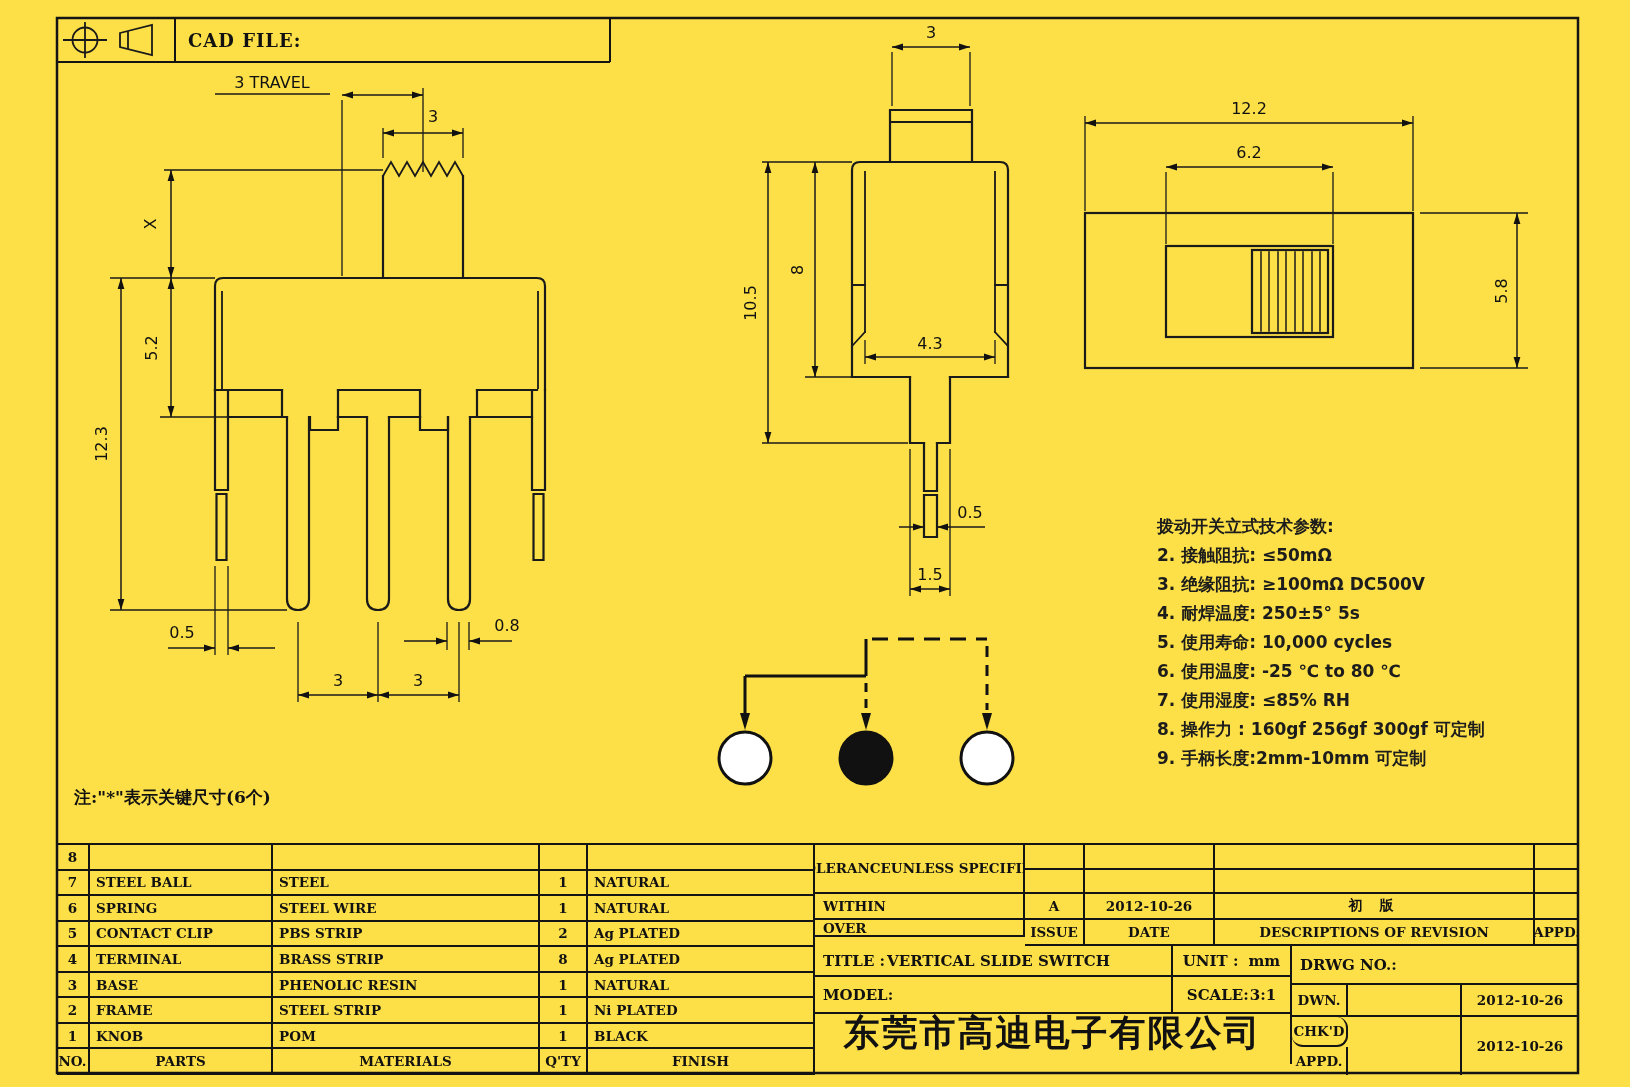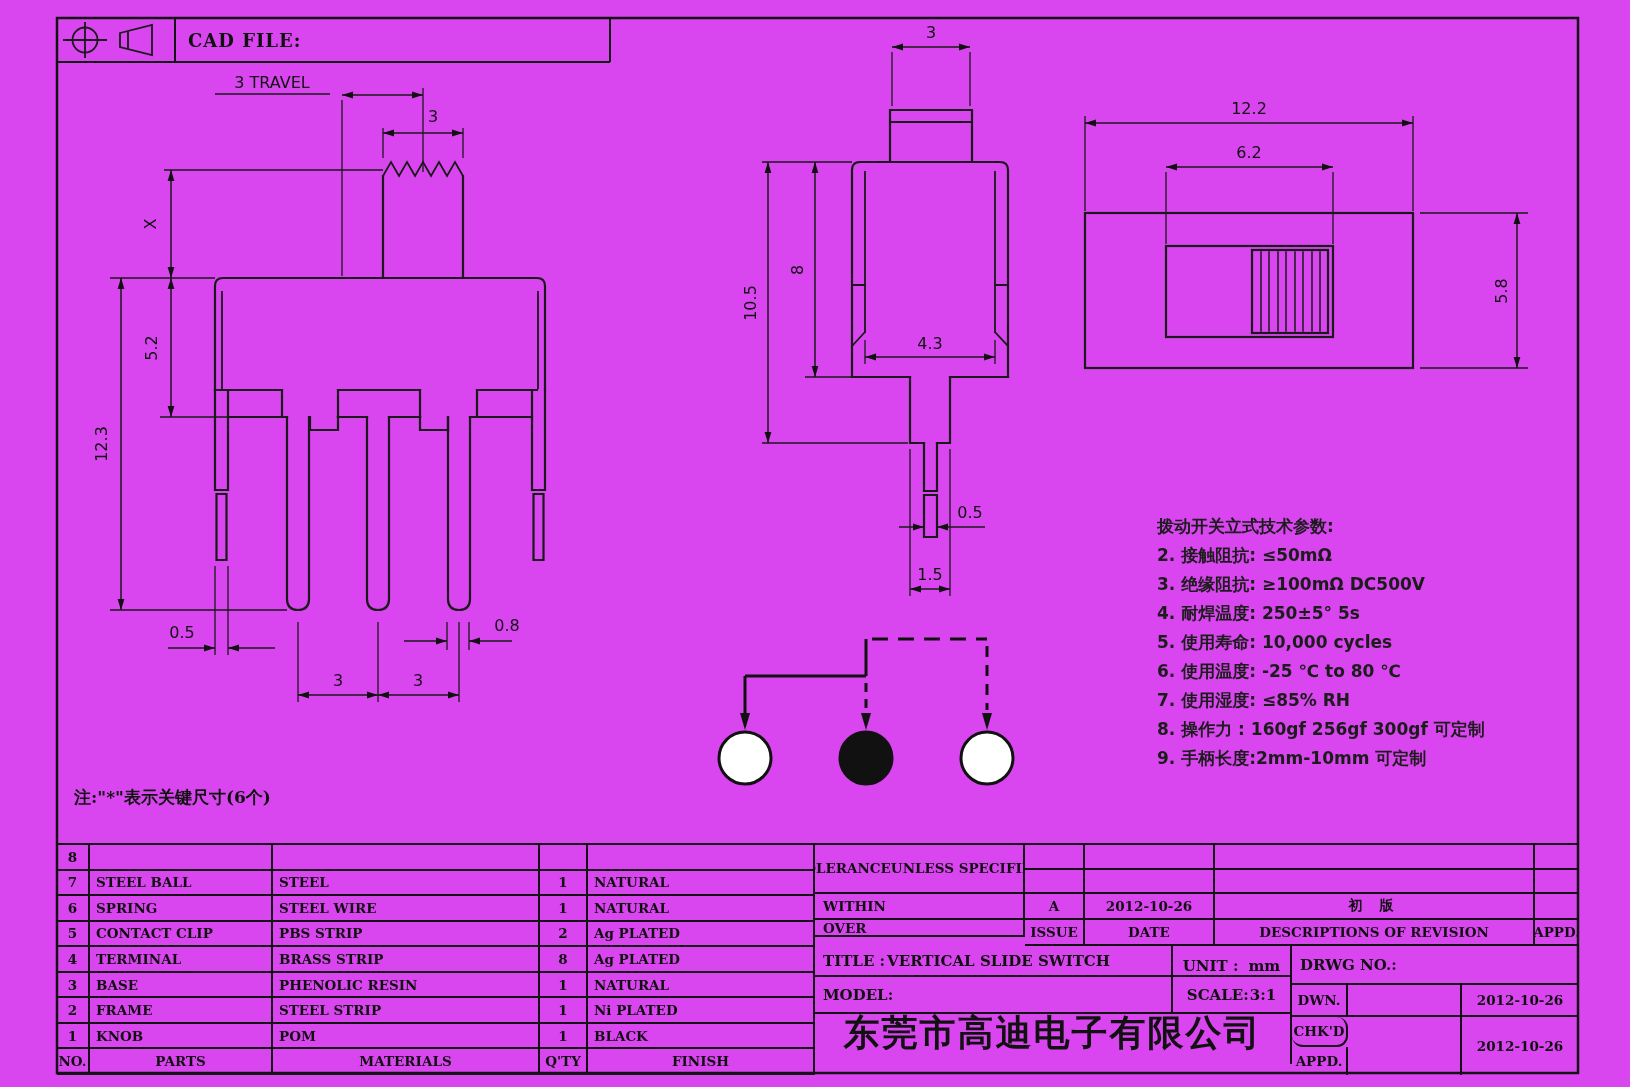--- a/index.html
+++ b/index.html
@@ -1,16 +1,16 @@
 <!DOCTYPE html>
 <html><head>
 <meta charset="utf-8">
 <style>
   html,body{margin:0;padding:0;background:#ffffff;}
-  .sheet{position:relative;width:1630px;height:1087px;background:#d946ef;overflow:hidden;
+  .sheet{position:relative;width:1630px;height:1087px;background:#fde047;overflow:hidden;
          font-family:"DejaVu Sans",sans-serif;color:#111;}
   svg{position:absolute;left:0;top:0;}
   .dt{font:16px "DejaVu Sans",sans-serif;fill:#111;}
   .cadfile{font:bold 18px "DejaVu Serif",serif;fill:#111;letter-spacing:1px;}
   
   .params{position:absolute;left:1157px;top:512px;width:440px;
           font:bold 17px "DejaVu Sans",sans-serif;color:#1c1c1c;}
   .params div{line-height:29px;white-space:nowrap;}
   .note{position:absolute;left:74px;top:786px;font:bold 17px "DejaVu Serif",serif;color:#111;}
   
@@ -271,21 +271,21 @@
     <div class="tb left" style="left:0;top:75px;width:210px;height:17px;">OVER</div>
     <div class="tb" style="left:210px;top:75px;width:60px;height:26px;">ISSUE</div>
     <div class="tb" style="left:270px;top:75px;width:130px;height:26px;">DATE</div>
     <div class="tb" style="left:400px;top:75px;width:320px;height:26px;">DESCRIPTIONS OF REVISION</div>
     <div class="tb noR" style="left:720px;top:75px;width:43px;height:26px;">APPD.</div>
 
     <div class="tb left big" style="left:0;top:101px;width:358px;height:31px;gap:2px;">
       <span>TITLE :</span>
       <span>VERTICAL SLIDE SWITCH</span>
     </div>
-    <div class="tb big" style="left:358px;top:101px;width:119px;height:31px;gap:10px;align-items:flex-end;">
+    <div class="tb big" style="left:358px;top:101px;width:119px;height:31px;gap:10px;">
       <span>UNIT :</span>
       <span>mm</span>
     </div>
     <div class="tb left big noR" style="left:477px;top:101px;width:286px;height:39px;">DRWG NO.:</div>
 
     <div class="tb left big" style="left:0;top:132px;width:358px;height:37px;">MODEL:</div>
     <div class="tb big" style="left:358px;top:132px;width:119px;height:37px;gap:1px;">
       <span>SCALE:</span>
       <span>3:1</span>
     </div>

